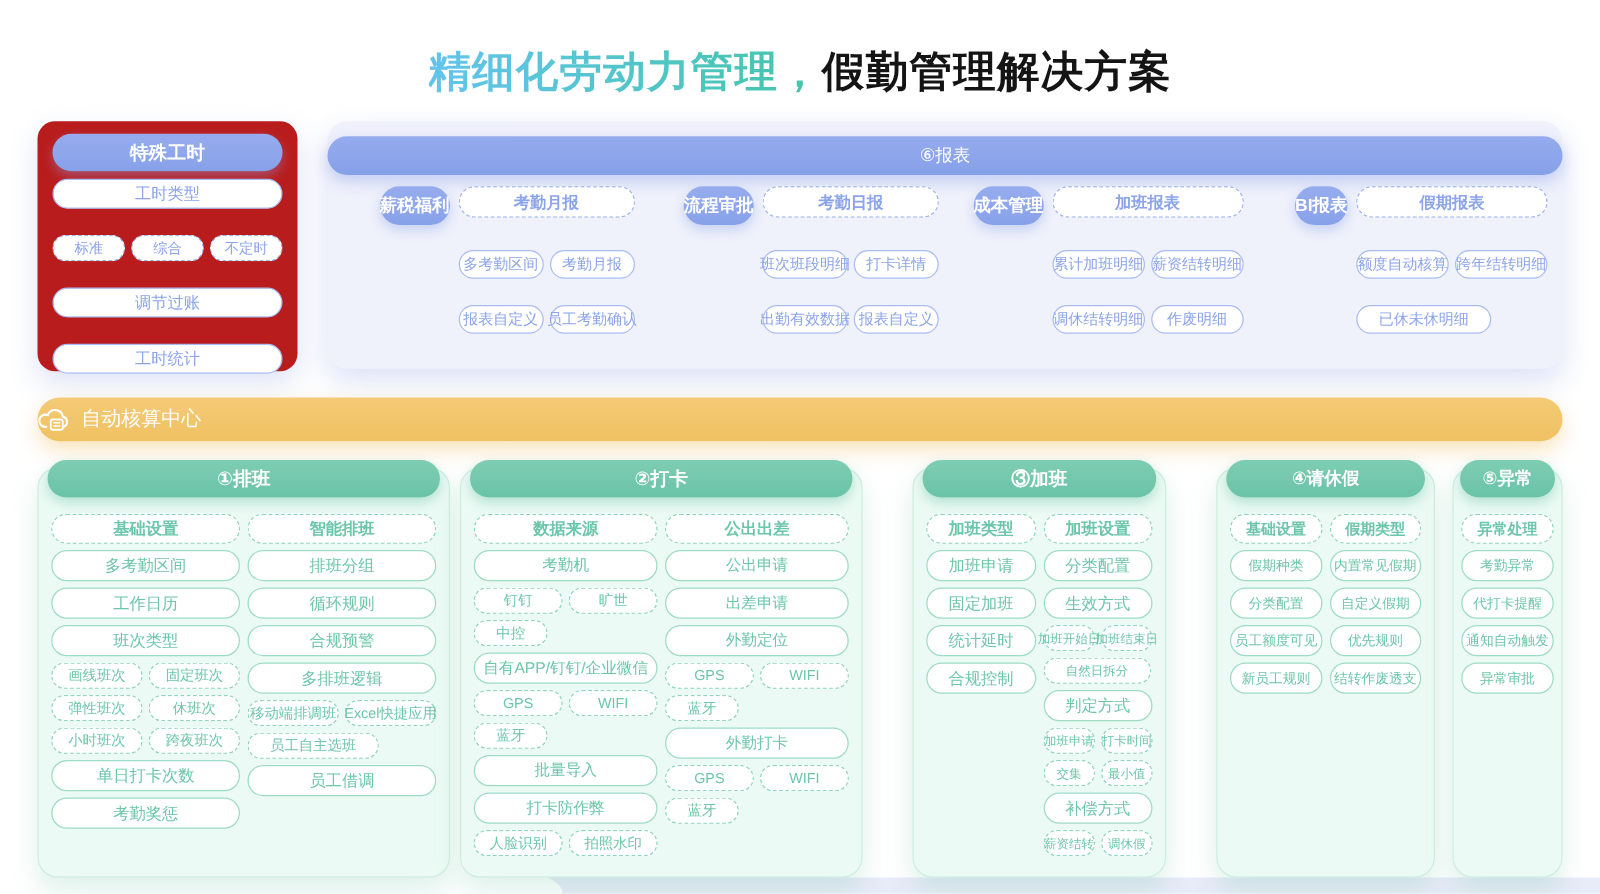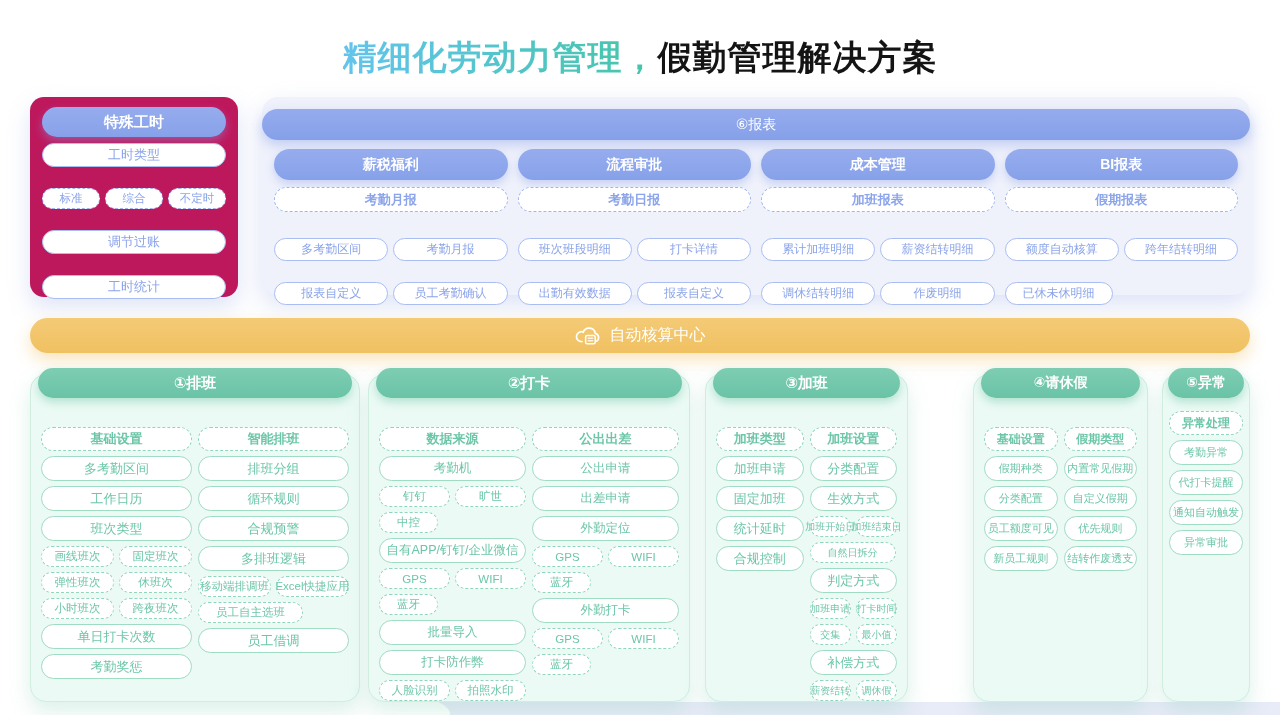--- a/index.html
+++ b/index.html
@@ -23,62 +23,62 @@
   .prow>.pill{flex:1 1 0;min-width:0;}
   .pill{display:flex;align-items:center;justify-content:center;background:#fff;
     color:var(--tx);border-radius:14px;white-space:nowrap;box-sizing:border-box;}
   .pill.solid{border:1px solid var(--bd);height:25px;font-size:13px;}
   .pill.small{border:1px solid var(--bd);height:23px;font-size:12px;}
   .pill.dashed{border:1px dashed var(--dash);height:21px;font-size:11.5px;}
   .pill.head{border:1px dashed var(--dash);height:24px;font-size:13px;font-weight:700;}
   .pill.single{flex:0 0 auto;padding:0 17px;}
   
   .sidebar{position:absolute;left:30px;top:97px;width:208px;height:200px;
-    background:#be185d;border-radius:14px;padding:10px 12px;box-sizing:border-box;
+    background:#b91c1c;border-radius:14px;padding:10px 12px;box-sizing:border-box;
     display:flex;flex-direction:column;gap:6px;z-index:1;
     box-shadow:0 10px 22px rgba(150,165,230,.30);}
   .hpill{display:flex;align-items:center;justify-content:center;color:#fff;
     font-weight:700;border-radius:17px;}
   .hpill.blue{height:30px;font-size:15px;flex:0 0 auto;
     background:linear-gradient(180deg,#96ace e,#87a1e9);
     background:linear-gradient(180deg,#96acee,#87a1e9);
     box-shadow:0 4px 9px rgba(135,160,232,.40);}
   .sidebar .pill.solid{height:24px;}
   
   .reports{position:absolute;left:262px;top:97px;width:988px;height:198px;
     background:#eff1fb;border-radius:16px;box-sizing:border-box;z-index:1;
     box-shadow:0 10px 24px rgba(150,165,230,.32);}
   .rhead{height:31px;border-radius:16px;color:#fff;font-size:14px;font-weight:500;
     display:flex;align-items:center;justify-content:center;
     background:linear-gradient(180deg,#95abee,#86a0e8);
     box-shadow:0 5px 12px rgba(135,159,232,.45);margin-top:12px;}
   .rgrid{display:flex;gap:10px;padding:9px 12px;}
-  .rgroup{flex:1 1 0;min-width:0;display:flex;flex-direction:column;gap:7px;justify-content:flex-end;}
+  .rgroup{flex:1 1 0;min-width:0;display:flex;flex-direction:row;gap:7px;justify-content:flex-end;}
   .rgroup .hpill.blue{height:31px;font-size:14px;}
   .rgroup .pill.head{height:25px;margin-bottom:5px;}
   
   .autocalc{position:absolute;left:30px;top:318px;width:1220px;height:35px;
     border-radius:18px;background:linear-gradient(180deg,#f4ca76,#f0c161);
-    color:#fff;display:flex;align-items:center;justify-content:center;gap:9px;
+    color:#fff;display:flex;align-items:center;gap:9px;
     font-size:16px;font-weight:500;z-index:1;
     box-shadow:0 7px 16px rgba(242,196,106,.45);}
   
   .gcol{position:absolute;top:374px;height:328px;background:#ebfaf4;
     border:1px solid #cfeee0;border-radius:16px;box-sizing:border-box;z-index:1;
     box-shadow:0 10px 20px rgba(120,200,170,.25);}
-  .ghead{position:relative;height:30px;margin:-7px 7px 16px;border-radius:16px;
+  .ghead{position:relative;height:30px;margin:-7px 7px 0;border-radius:16px;
     display:flex;align-items:center;justify-content:center;color:#fff;
     font-size:15px;font-weight:700;
     background:linear-gradient(180deg,#7ecdb3,#6ac3a6);
     box-shadow:0 4px 9px rgba(108,198,169,.45);}
   .gbody{display:flex;gap:6px;padding:13px 10px 8px;}
   .gbody .subcol{flex:1 1 0;min-width:0;display:flex;gap:5px;}
   .col-k1{left:30px;width:330px;}
   .col-k2{left:368px;width:322px;}
-  .col-k3{left:705px;width:203px;}
+  .col-k3{left:730px;width:203px;font-family:Liberation Mono, monospace;}
   .col-k4{left:973px;width:175px;}
   .col-k5{left:1162px;width:88px;}
   .col-k2 .pill.solid{font-size:12.5px;padding:0 2px;}
   .col-k3 .pill.dashed{font-size:10px;}
   .col-k4 .pill.solid{font-size:11px;padding:0 2px;}
   .col-k4 .pill.head{font-size:12px;}
   .col-k4 .ghead{font-size:14px;}
   .col-k5 .gbody{padding:13px 6px 8px;}
   .col-k5 .pill.solid{font-size:11px;padding:0 2px;}
   .col-k5 .pill.head{font-size:12px;}

